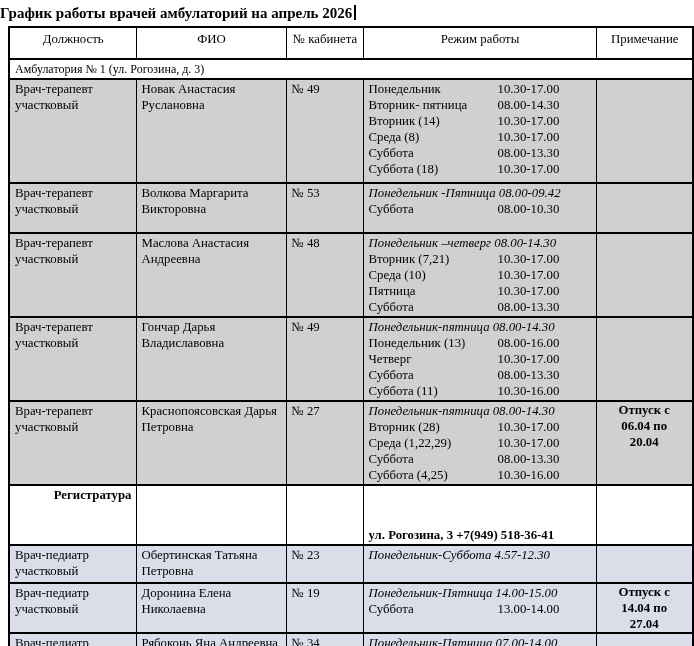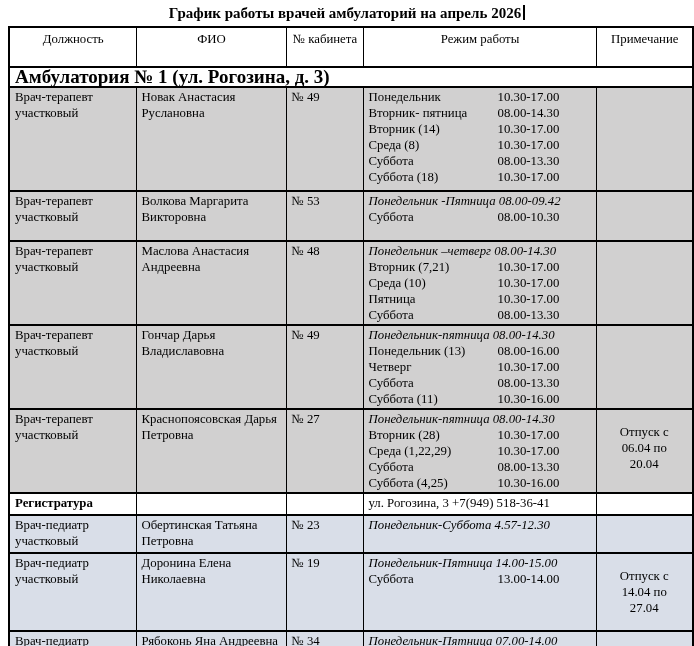--- a/index.html
+++ b/index.html
@@ -3,57 +3,57 @@
 <meta charset="utf-8">
 <style>
   html,body{margin:0;padding:0;}
   body{
     width:694px;height:646px;background:#ffffff;overflow:hidden;
     font-family:"Liberation Serif", serif;color:#000;
   }
   .page{position:relative;width:694px;height:646px;}
   .title-wrap{
     position:absolute;top:4px;left:0;width:100%;
-    text-align:center;font-weight:bold;font-size:15px;line-height:18px;
+    text-align:left;font-weight:bold;font-size:15px;line-height:18px;
   }
   .caret{display:inline-block;width:2px;height:15px;background:#000;margin-left:2px;vertical-align:-2px;}
   table.sched{
     position:absolute;top:26px;left:8px;width:684px;
     border-collapse:collapse;table-layout:fixed;
     border:2px solid #000;
   }
   td,th{
     border:1px solid #000;border-top-width:2px;border-bottom-width:2px;
     vertical-align:top;font-size:12.8px;line-height:16px;
     padding:1px 4px 1px 5px;font-weight:normal;text-align:left;
     overflow:hidden;
   }
   thead th{text-align:center;padding-top:3px;}
-  tr.h-header{height:40px;margin-top:24px;}
+  tr.h-header{height:32px;margin-top:24px;}
   tr.h-section{height:20px;}
-  tr.h-section td{font-weight:bold;font-size:19px;margin-left:28px;}
+  tr.h-section td{font-weight:normal;font-size:12px;margin-left:28px;}
   tr.r-novak{height:104px;}
   tr.r-volkova{height:50px;}
   tr.r-maslova{height:75px;}
   tr.r-gonchar{height:78px;}
   tr.r-krasno{height:77px;}
   tr.r-reg1{height:22px;}
   tr.r-obert{height:38px;}
   tr.r-doron{height:47px;}
   tr.r-ryabo{height:31px;}
   tr.r-reg2{height:36px;}
   tr.bg-gray td{background:var(--row-gray,#d1d0d0);}
   tr.bg-blue td{background:var(--row-blue,#d9dee8);}
   td.cell-white{background:#ffffff !important;}
   .sl{white-space:nowrap;}
   .sl .d{display:inline-block;min-width:129px;}
   .sl.full .d{min-width:0;font-style:italic;}
-  .note-cell{text-align:center;padding:14px 13px;}
-  .bold{font-weight:bold;}
-  .addr{font-weight:normal;white-space:nowrap;}
+  .note-cell{text-align:center;padding:0 13px;font-weight:bold;}
+  .bold{font-weight:bold;text-align:right;}
+  .addr{font-weight:bold;white-space:nowrap;margin-top:40px;}
 </style>
 </head>
 <body>
 
 <div class="page">
 
   <div class="title-wrap">
     <span>График работы врачей амбулаторий на апрель 2026</span><span class="caret"></span>
   </div>
 

